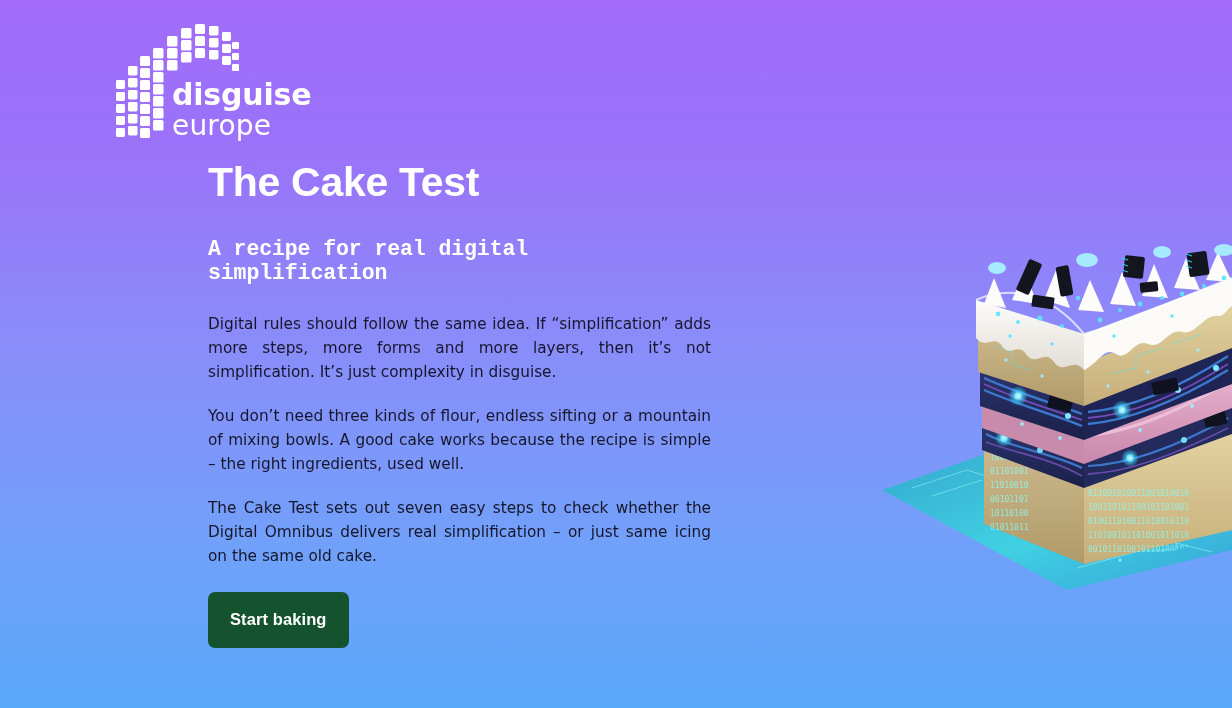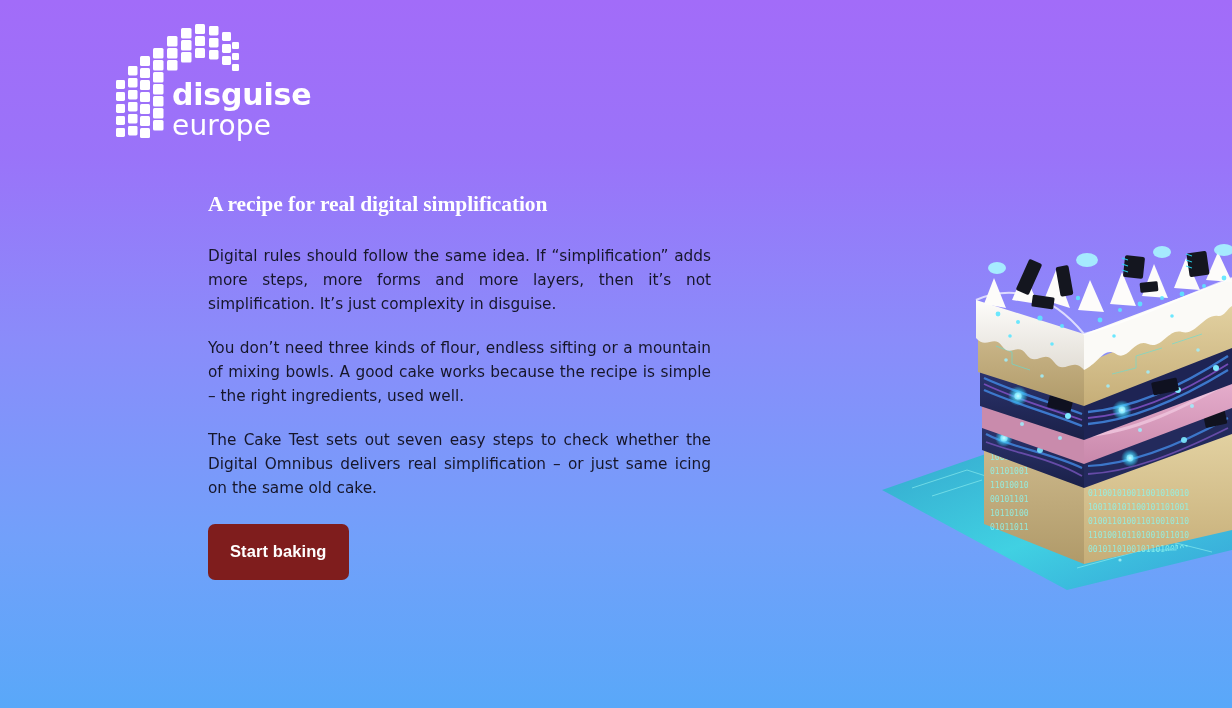--- a/index.html
+++ b/index.html
@@ -31,39 +31,39 @@
 
   
   .content { position:absolute; left:208px; top:160px; width:503px; }
 
   .page-title {
     font-family:"Liberation Sans", sans-serif;
     color:#ffffff; font-size:41px; font-weight:700;
     letter-spacing:-0.3px; line-height:1.1;
   }
   .page-subtitle {
-    font-family:Liberation Serif, serif;
+    font-family:Liberation Mono, monospace;
     color:#ffffff; font-size:21.5px; font-weight:700;
     letter-spacing:-0.1px; margin-top:32px;
   }
 
   .body-copy { margin-top:27px; }
   .body-copy p {
     color:#16162a;
     font-size:15.3px;
     line-height:24px;
     text-align:justify;
     margin-bottom:20px;
   }
   .body-copy p:last-child { margin-bottom:0; }
 
   .cta-wrap { margin-top:24px; }
   .cta-button {
     display:inline-block;
-    background:#7f1d1d;
+    background:#14532d;
     color:#ffffff;
     font-family:"Liberation Sans", sans-serif;
     font-size:16.5px;
     font-weight:700;
     padding:18px 22px 19px 22px;
     border:none; border-radius:7px;
     cursor:pointer;
     letter-spacing:0.1px;
   }
 </style>
@@ -347,20 +347,21 @@
       </g>
     </svg>
   </div>
   <div class="logo-words">
     <span class="l1">disguise</span>
     <span class="l2">europe</span>
   </div>
 </div>
 
 <div class="content">
+  <h1 class="page-title">The Cake Test</h1>
   <h2 class="page-subtitle">A recipe for real digital simplification</h2>
 
   <div class="body-copy">
     <p>Digital rules should follow the same idea. If “simplification” adds more steps, more forms and more layers, then it’s not simplification. It’s just complexity in disguise.</p>
     <p>You don’t need three kinds of flour, endless sifting or a mountain of mixing bowls. A good cake works because the recipe is simple – the right ingredients, used well.</p>
     <p>The Cake Test sets out seven easy steps to check whether the Digital Omnibus delivers real simplification – or just same icing on the same old cake.</p>
   </div>
 
   <div class="cta-wrap">
     <button class="cta-button">Start baking</button>

